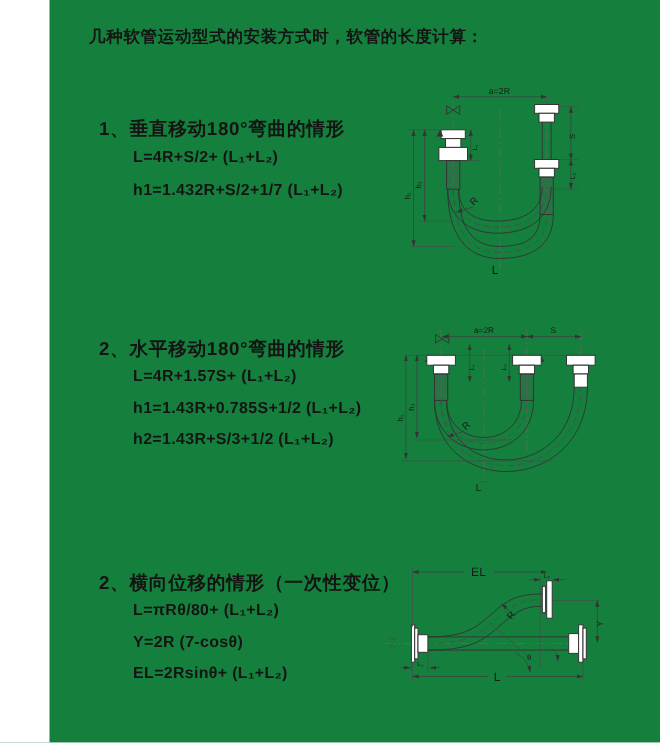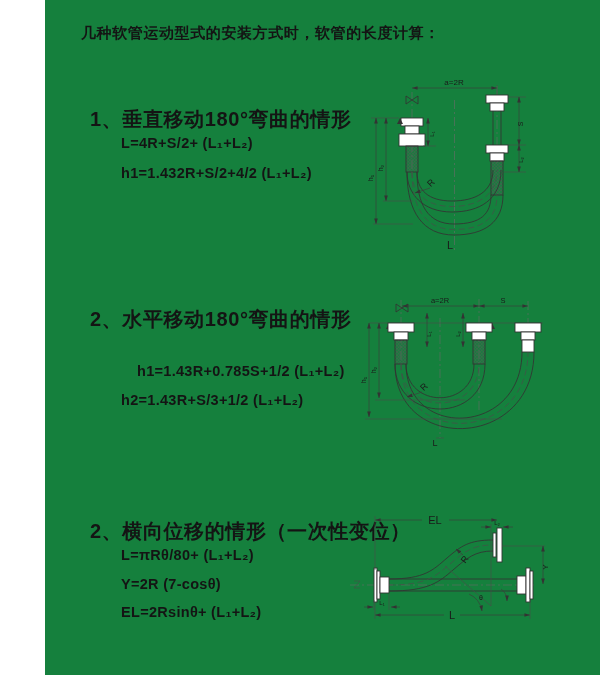--- a/index.html
+++ b/index.html
@@ -1,43 +1,44 @@
 <!DOCTYPE html>
 <html><head>
 <meta charset="utf-8">
 <style>
   html,body{margin:0;padding:0;background:#fff;}
   #page{position:relative;width:562px;height:675px;background:#15803d;overflow:hidden;
         font-family:"Liberation Sans","DejaVu Sans",sans-serif;color:#141414;margin-left:45px;}
   .title{position:absolute;left:36px;top:24px;font-size:15px;font-weight:600;letter-spacing:.6px;}
-  .heading{position:absolute;font-size:20px;font-weight:600;letter-spacing:.6px;}
+  .heading{position:absolute;font-size:17px;font-weight:600;letter-spacing:.6px;}
   .formula{position:absolute;font-size:14.5px;font-weight:700;letter-spacing:.3px;}
   svg{position:absolute;}
   svg text{fill:#1a1a1a;font-family:"Liberation Sans","DejaVu Sans",sans-serif;}
   .ln{stroke:#333;stroke-width:.85;fill:none;}
   .thin{stroke:#4a4a4a;stroke-width:.6;fill:none;}
   .dim{stroke:#3d3d3d;stroke-width:.65;fill:none;}
   .cl{stroke:#6a6a6a;stroke-width:.6;fill:none;stroke-dasharray:9 3 2 3;}
   .hd{stroke:#4a4a4a;stroke-width:.65;fill:none;stroke-dasharray:6 3.5;}
   .fit{fill:#fff;stroke:#333;stroke-width:.9;}
   .braid{stroke:#333;stroke-width:.9;}
 </style>
 </head>
 <body>
 
 <div id="page">
 
   <div class="title">几种软管运动型式的安装方式时，软管的长度计算：</div>
 
   <div class="heading" style="left:45px;top:106px">1、垂直移动180°弯曲的情形</div>
   <div class="formula" style="left:76px;top:135px">L=4R+S/2+ (L₁+L₂)</div>
-  <div class="formula" style="left:76px;top:165px">h1=1.432R+S/2+4/2 (L₁+L₂)</div>
+  <div class="formula" style="left:76px;top:165px">h1=1.432R+S/2+1/7 (L₁+L₂)</div>
 
   <div class="heading" style="left:45px;top:306px">2、水平移动180°弯曲的情形</div>
-  <div class="formula" style="left:92px;top:363px">h1=1.43R+0.785S+1/2 (L₁+L₂)</div>
+  <div class="formula" style="left:76px;top:334px">L=4R+1.57S+ (L₁+L₂)</div>
+  <div class="formula" style="left:76px;top:363px">h1=1.43R+0.785S+1/2 (L₁+L₂)</div>
   <div class="formula" style="left:76px;top:392px">h2=1.43R+S/3+1/2 (L₁+L₂)</div>
 
   <div class="heading" style="left:45px;top:518px">2、横向位移的情形（一次性变位）</div>
   <div class="formula" style="left:76px;top:547px">L=πRθ/80+ (L₁+L₂)</div>
   <div class="formula" style="left:76px;top:576px">Y=2R (7-cosθ)</div>
   <div class="formula" style="left:76px;top:604px">EL=2Rsinθ+ (L₁+L₂)</div>
 
   <svg style="left:300px;top:76px" width="212" height="182" viewBox="300 76 212 182">
     <defs>
       <marker id="a1" viewBox="0 0 10 10" refX="9.5" refY="5" markerWidth="9" markerHeight="9" orient="auto-start-reverse">

